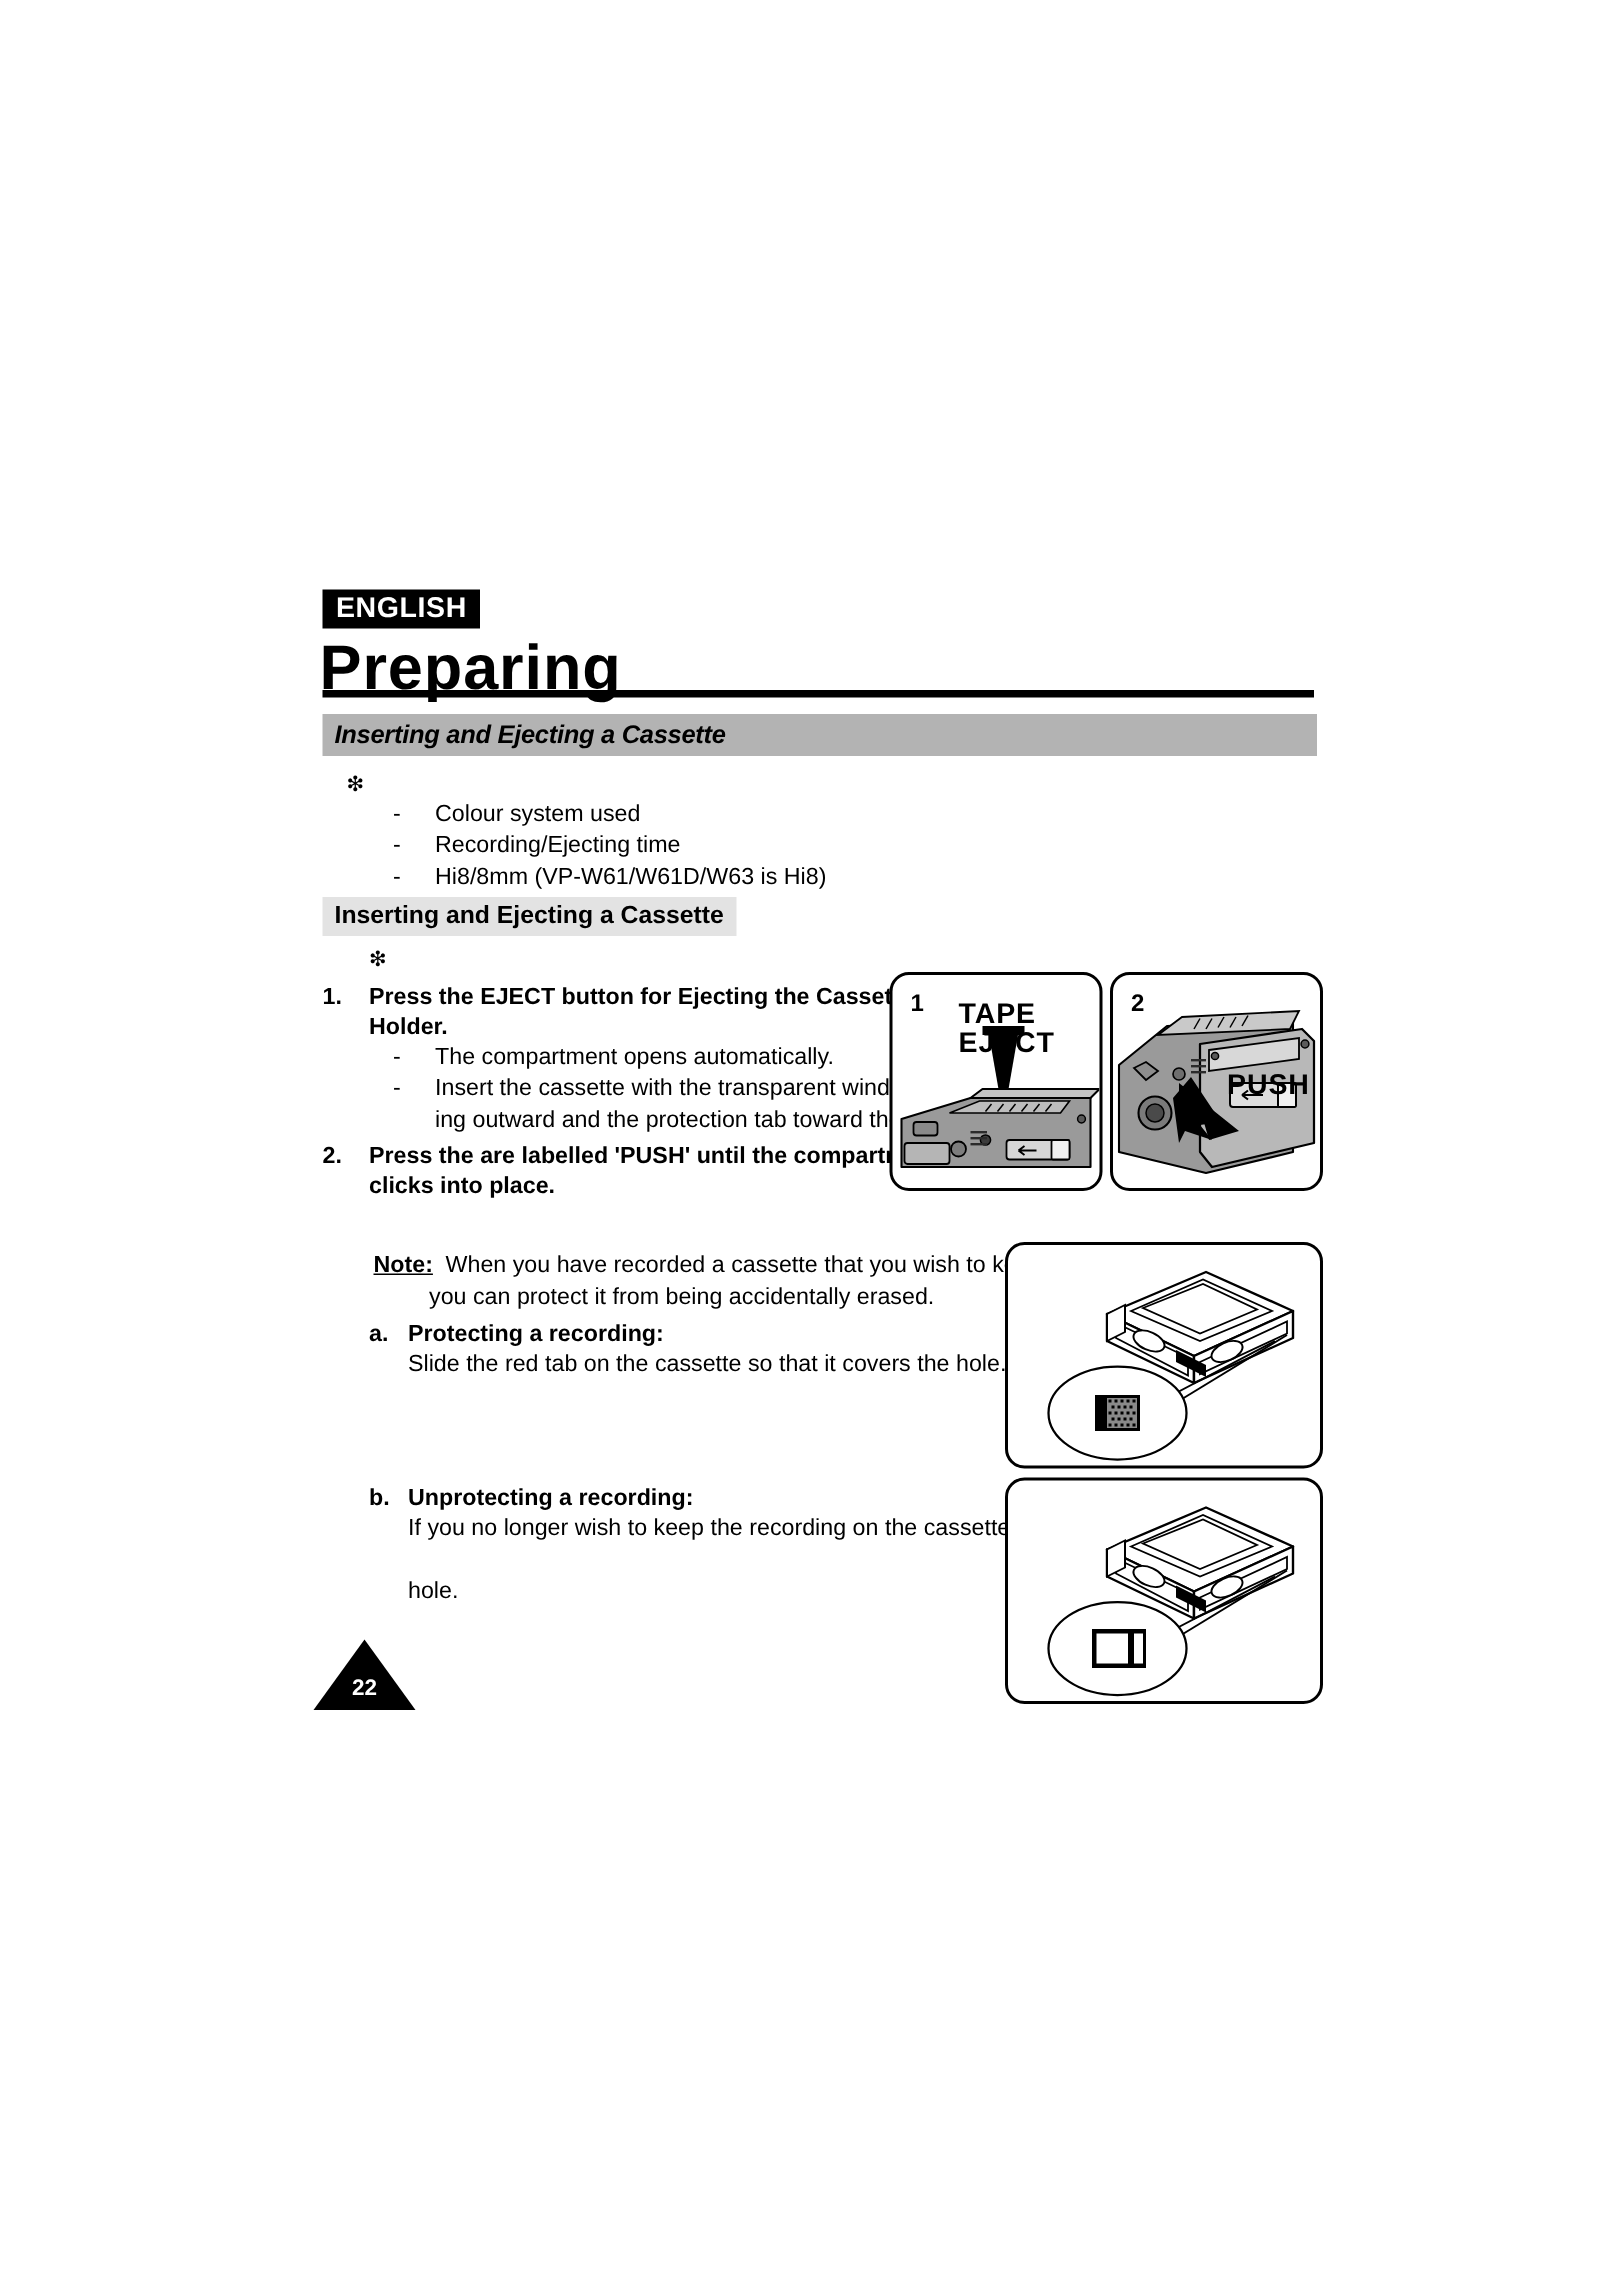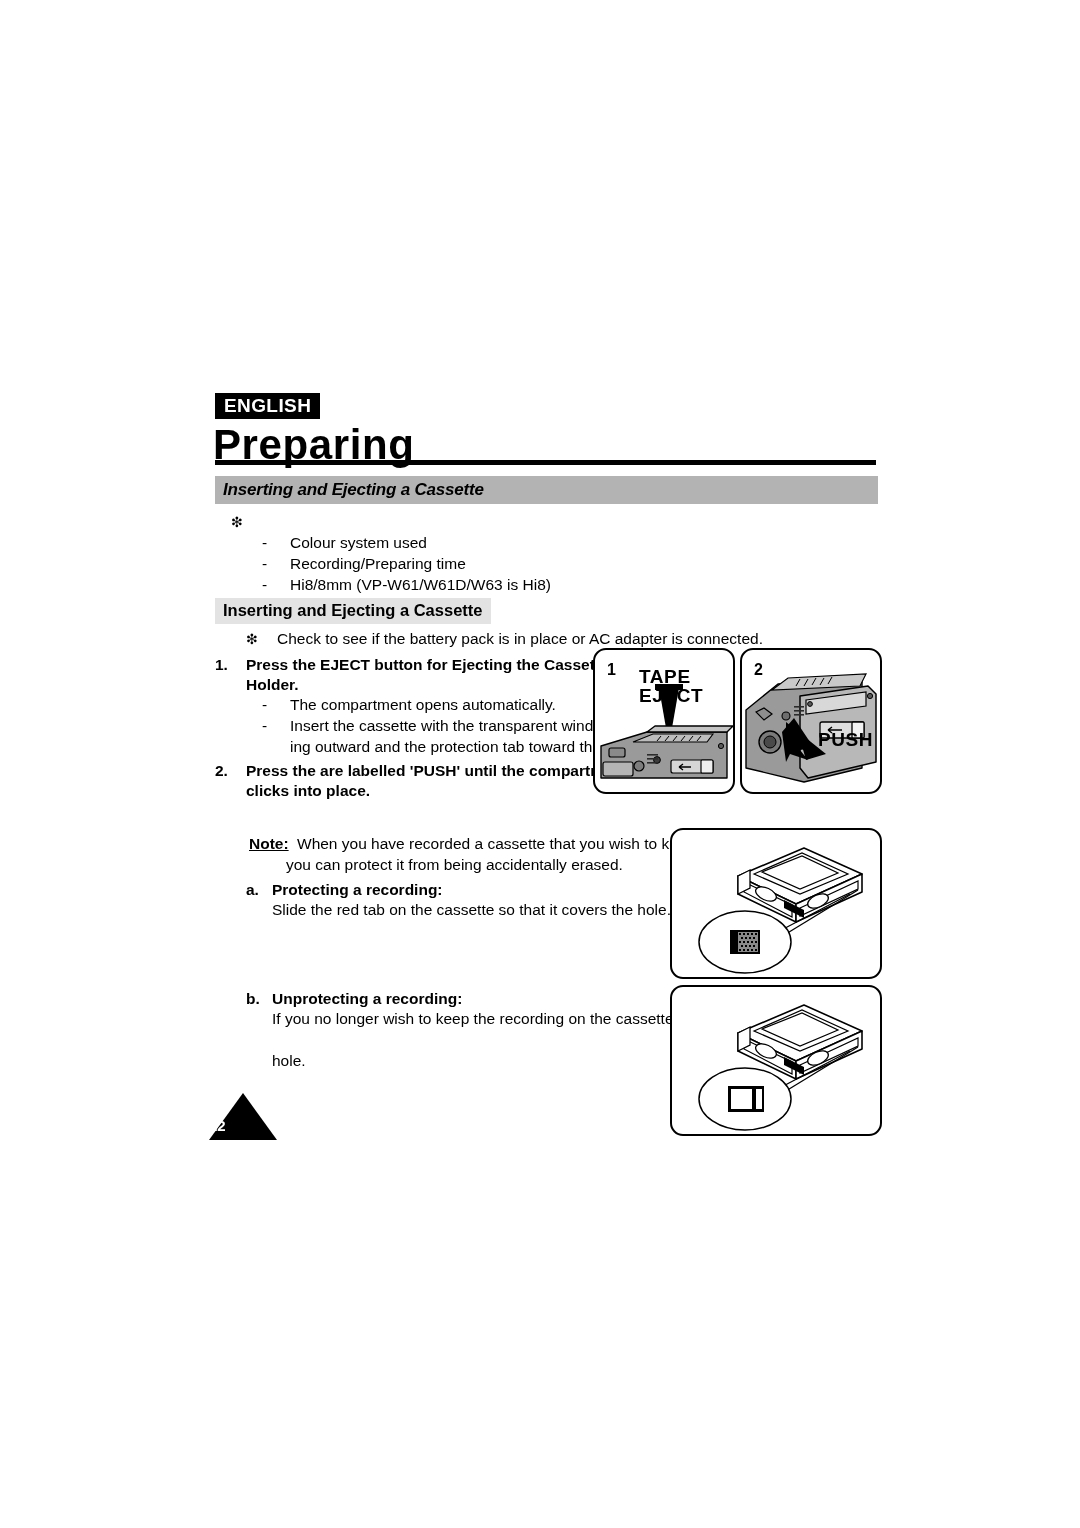--- a/index.html
+++ b/index.html
@@ -156,20 +156,21 @@
     width: 0; height: 0;
     border-left: 34px solid transparent;
     border-right: 34px solid transparent;
     border-bottom: 47px solid #000000;
   }
   .page-num-txt {
     position: absolute;
     left: 0;
     top: 25px;
     width: 68px;
+    text-align: center;
     color: #ffffff;
     font-size: 15px;
     font-weight: bold;
     line-height: 1;
   }
 
   svg { display: block; }
 </style>
 </head>
 <body>
@@ -183,29 +184,28 @@
   <div class="section-banner">
     <span class="section-banner-text">Inserting and Ejecting a Cassette</span>
   </div>
 
   <div class="clover" style="left:231px; top:512px;">❇</div>
 
   <div class="dash" style="left:262px; top:532px;">-</div>
   <div class="txt" style="left:290px; top:532px;">Colour system used</div>
 
   <div class="dash" style="left:262px; top:553px;">-</div>
-  <div class="txt" style="left:290px; top:553px;">Recording/Preparing time</div>
+  <div class="txt" style="left:290px; top:553px;">Recording/Ejecting time</div>
 
   <div class="dash" style="left:262px; top:574px;">-</div>
   <div class="txt" style="left:290px; top:574px;">Hi8/8mm (VP-W61/W61D/W63 is Hi8)</div>
 
   <div class="subsection">Inserting and Ejecting a Cassette</div>
 
   <div class="clover" style="left:246px; top:629px;">❇</div>
-  <div class="txt" style="left:277px; top:628px;">Check to see if the battery pack is in place or AC adapter is connected.</div>
 
   <div class="num" style="left:215px; top:654px;">1.</div>
   <div class="txt bold" style="left:246px; top:654px;">Press the EJECT button for Ejecting the Cassette</div>
   <div class="txt bold" style="left:246px; top:674px;">Holder.</div>
 
   <div class="dash" style="left:262px; top:694px;">-</div>
   <div class="txt" style="left:290px; top:694px;">The compartment opens automatically.</div>
 
   <div class="dash" style="left:262px; top:715px;">-</div>
   <div class="txt" style="left:290px; top:715px;">Insert the cassette with the transparent window fac-</div>
@@ -271,21 +271,21 @@
         <rect x="76" y="110" width="42" height="13" rx="2" fill="#d6d6d6"></rect>
         <rect x="106" y="110" width="12" height="13" rx="1" fill="#efefef"></rect>
       </g>
       <path d="M84,117 L96,117 M84,117 L88,114 M84,117 L88,120" stroke="#000" stroke-width="1.3" fill="none"></path>
       <circle cx="126" cy="96" r="2.6" fill="#5a5a5a" stroke="#000" stroke-width="1"></circle>
     </svg>
   </div>
 
   <div class="panel" style="left:740px; top:648px; width:138px; height:142px;">
     <div class="panel-label" style="left:12px; top:12px;">2</div>
-    <div class="panel-caption" style="left:76px; top:80px;">PUSH</div>
+    <div class="panel-caption" style="left:76px; top:64px;">PUSH</div>
     <svg width="138" height="142" viewBox="0 0 138 142">
 
       <g stroke="#000" stroke-width="1.4" fill="#9a9a9a" stroke-linejoin="round">
         <path d="M4,60 L36,34 L120,30 L120,118 L62,132 L4,118 Z"></path>
       </g>
 
       <g stroke="#000" stroke-width="1.2" fill="#c9c9c9">
         <path d="M30,40 L46,28 L124,24 L118,36 Z"></path>
       </g>
       <g stroke="#000" stroke-width="1" fill="none">

